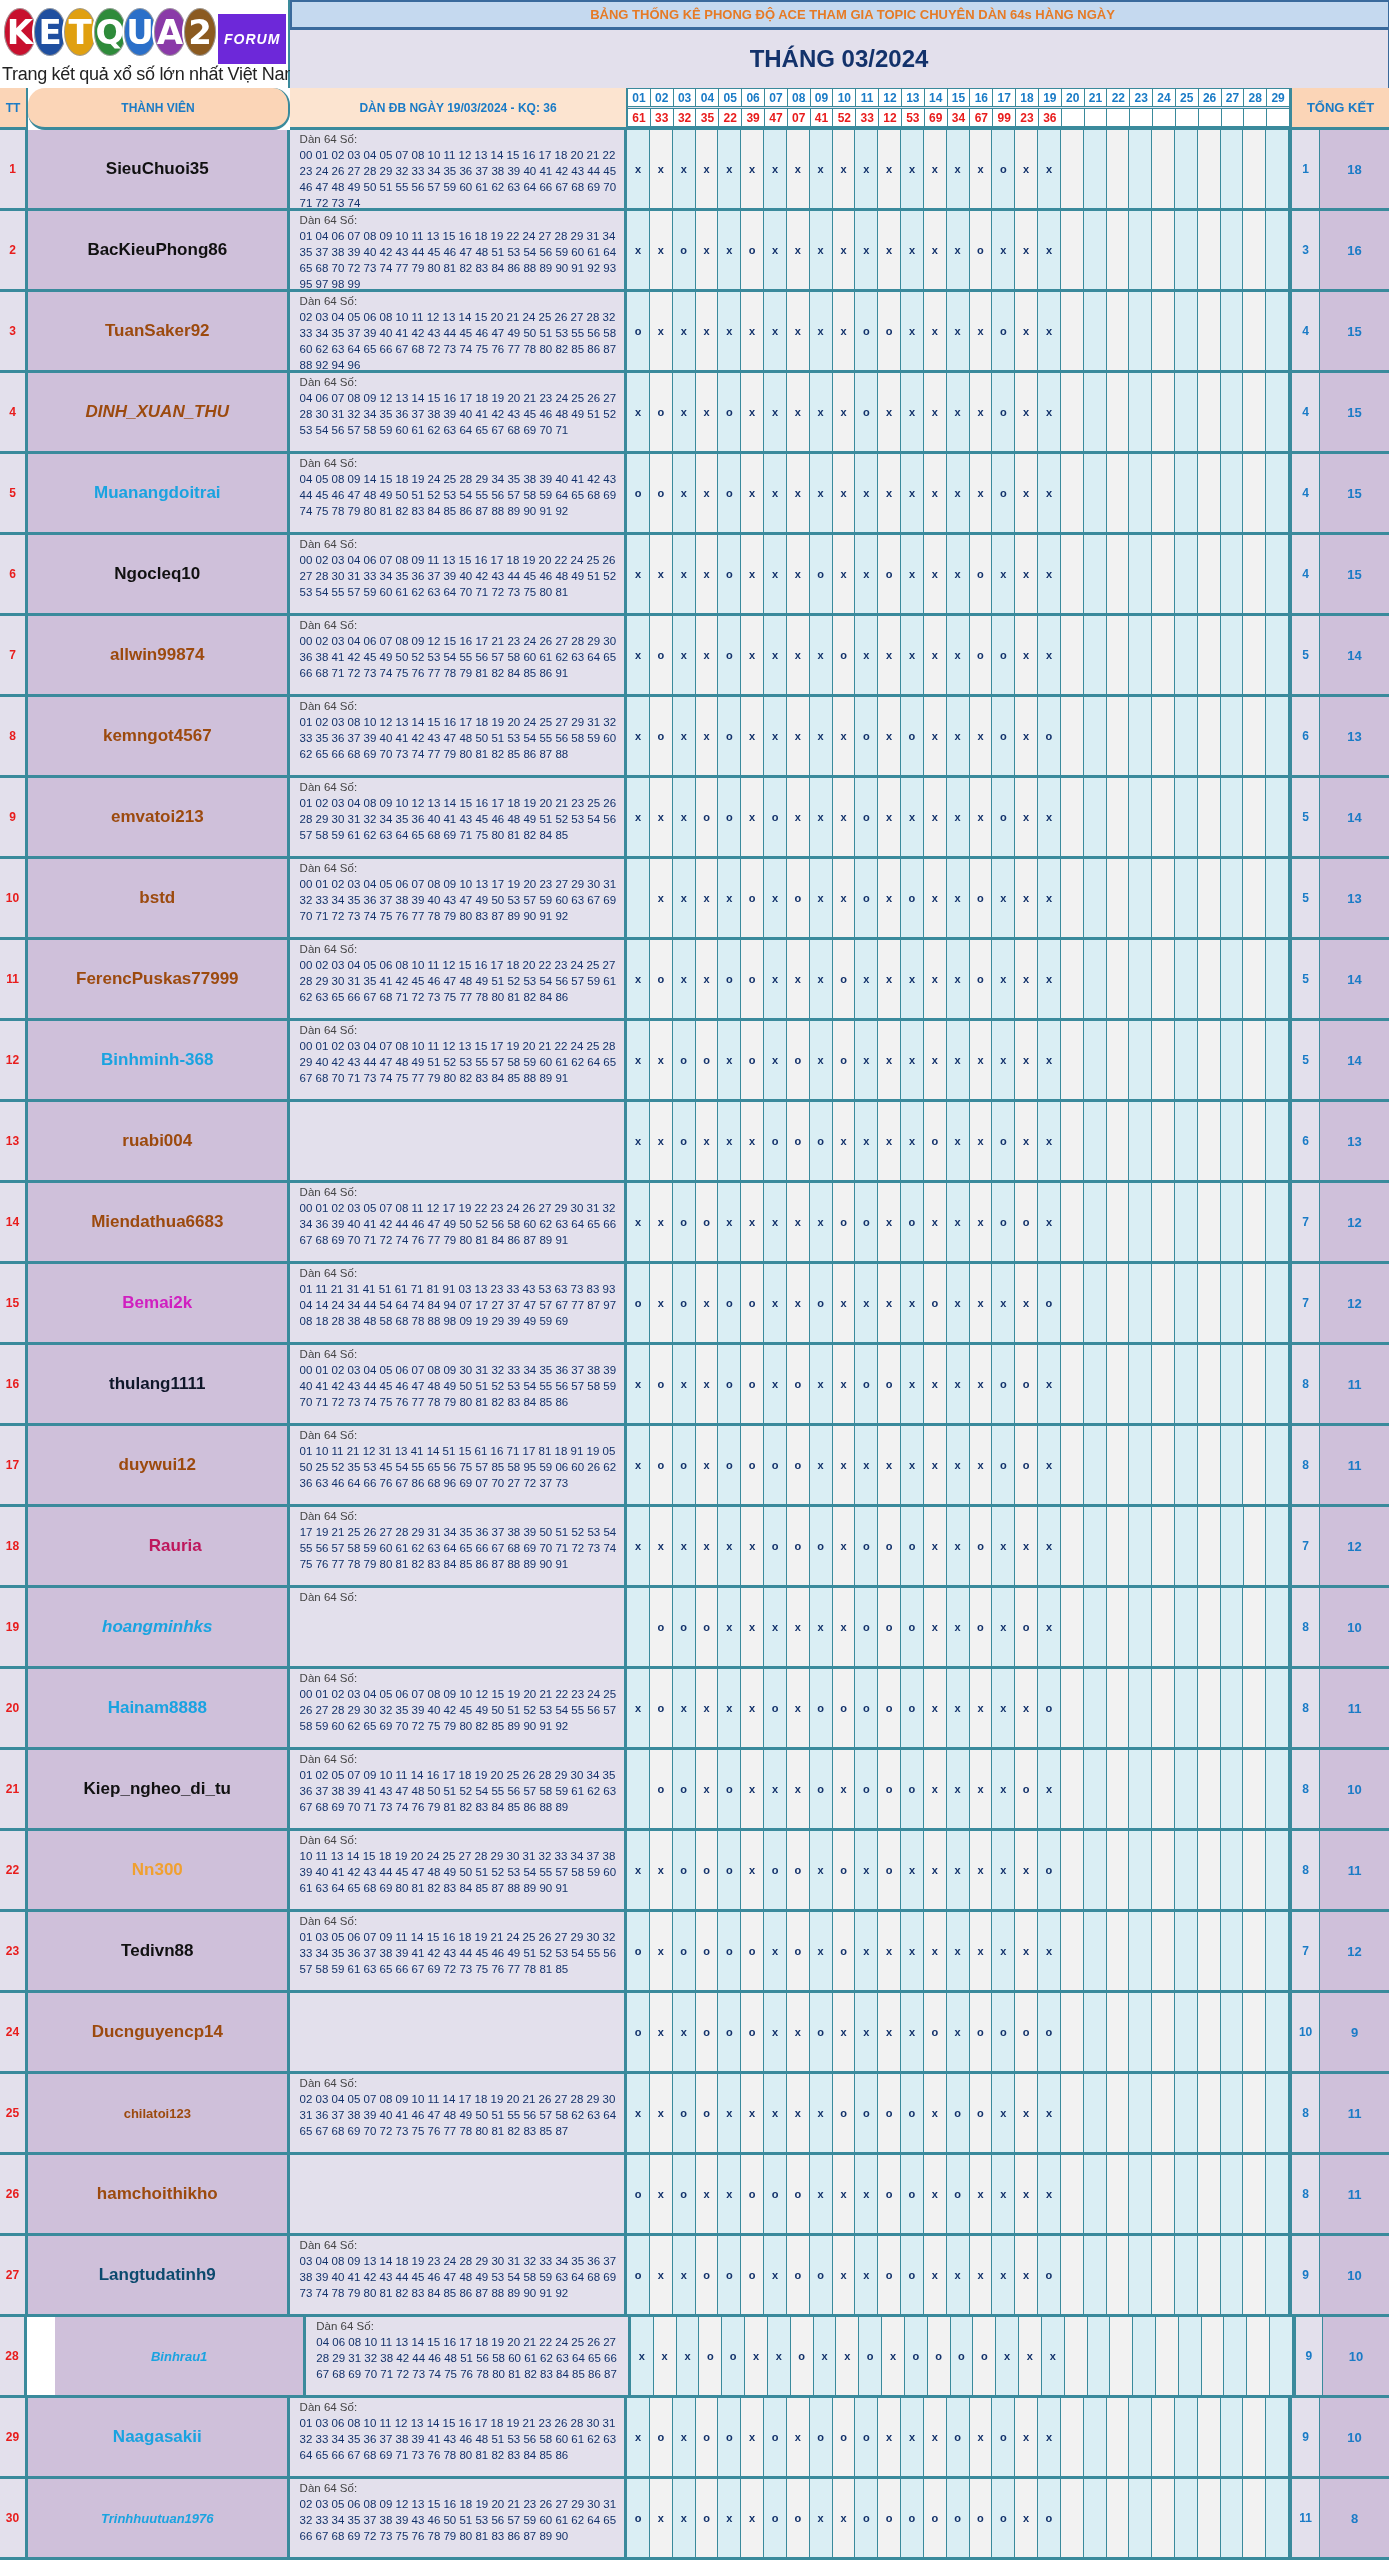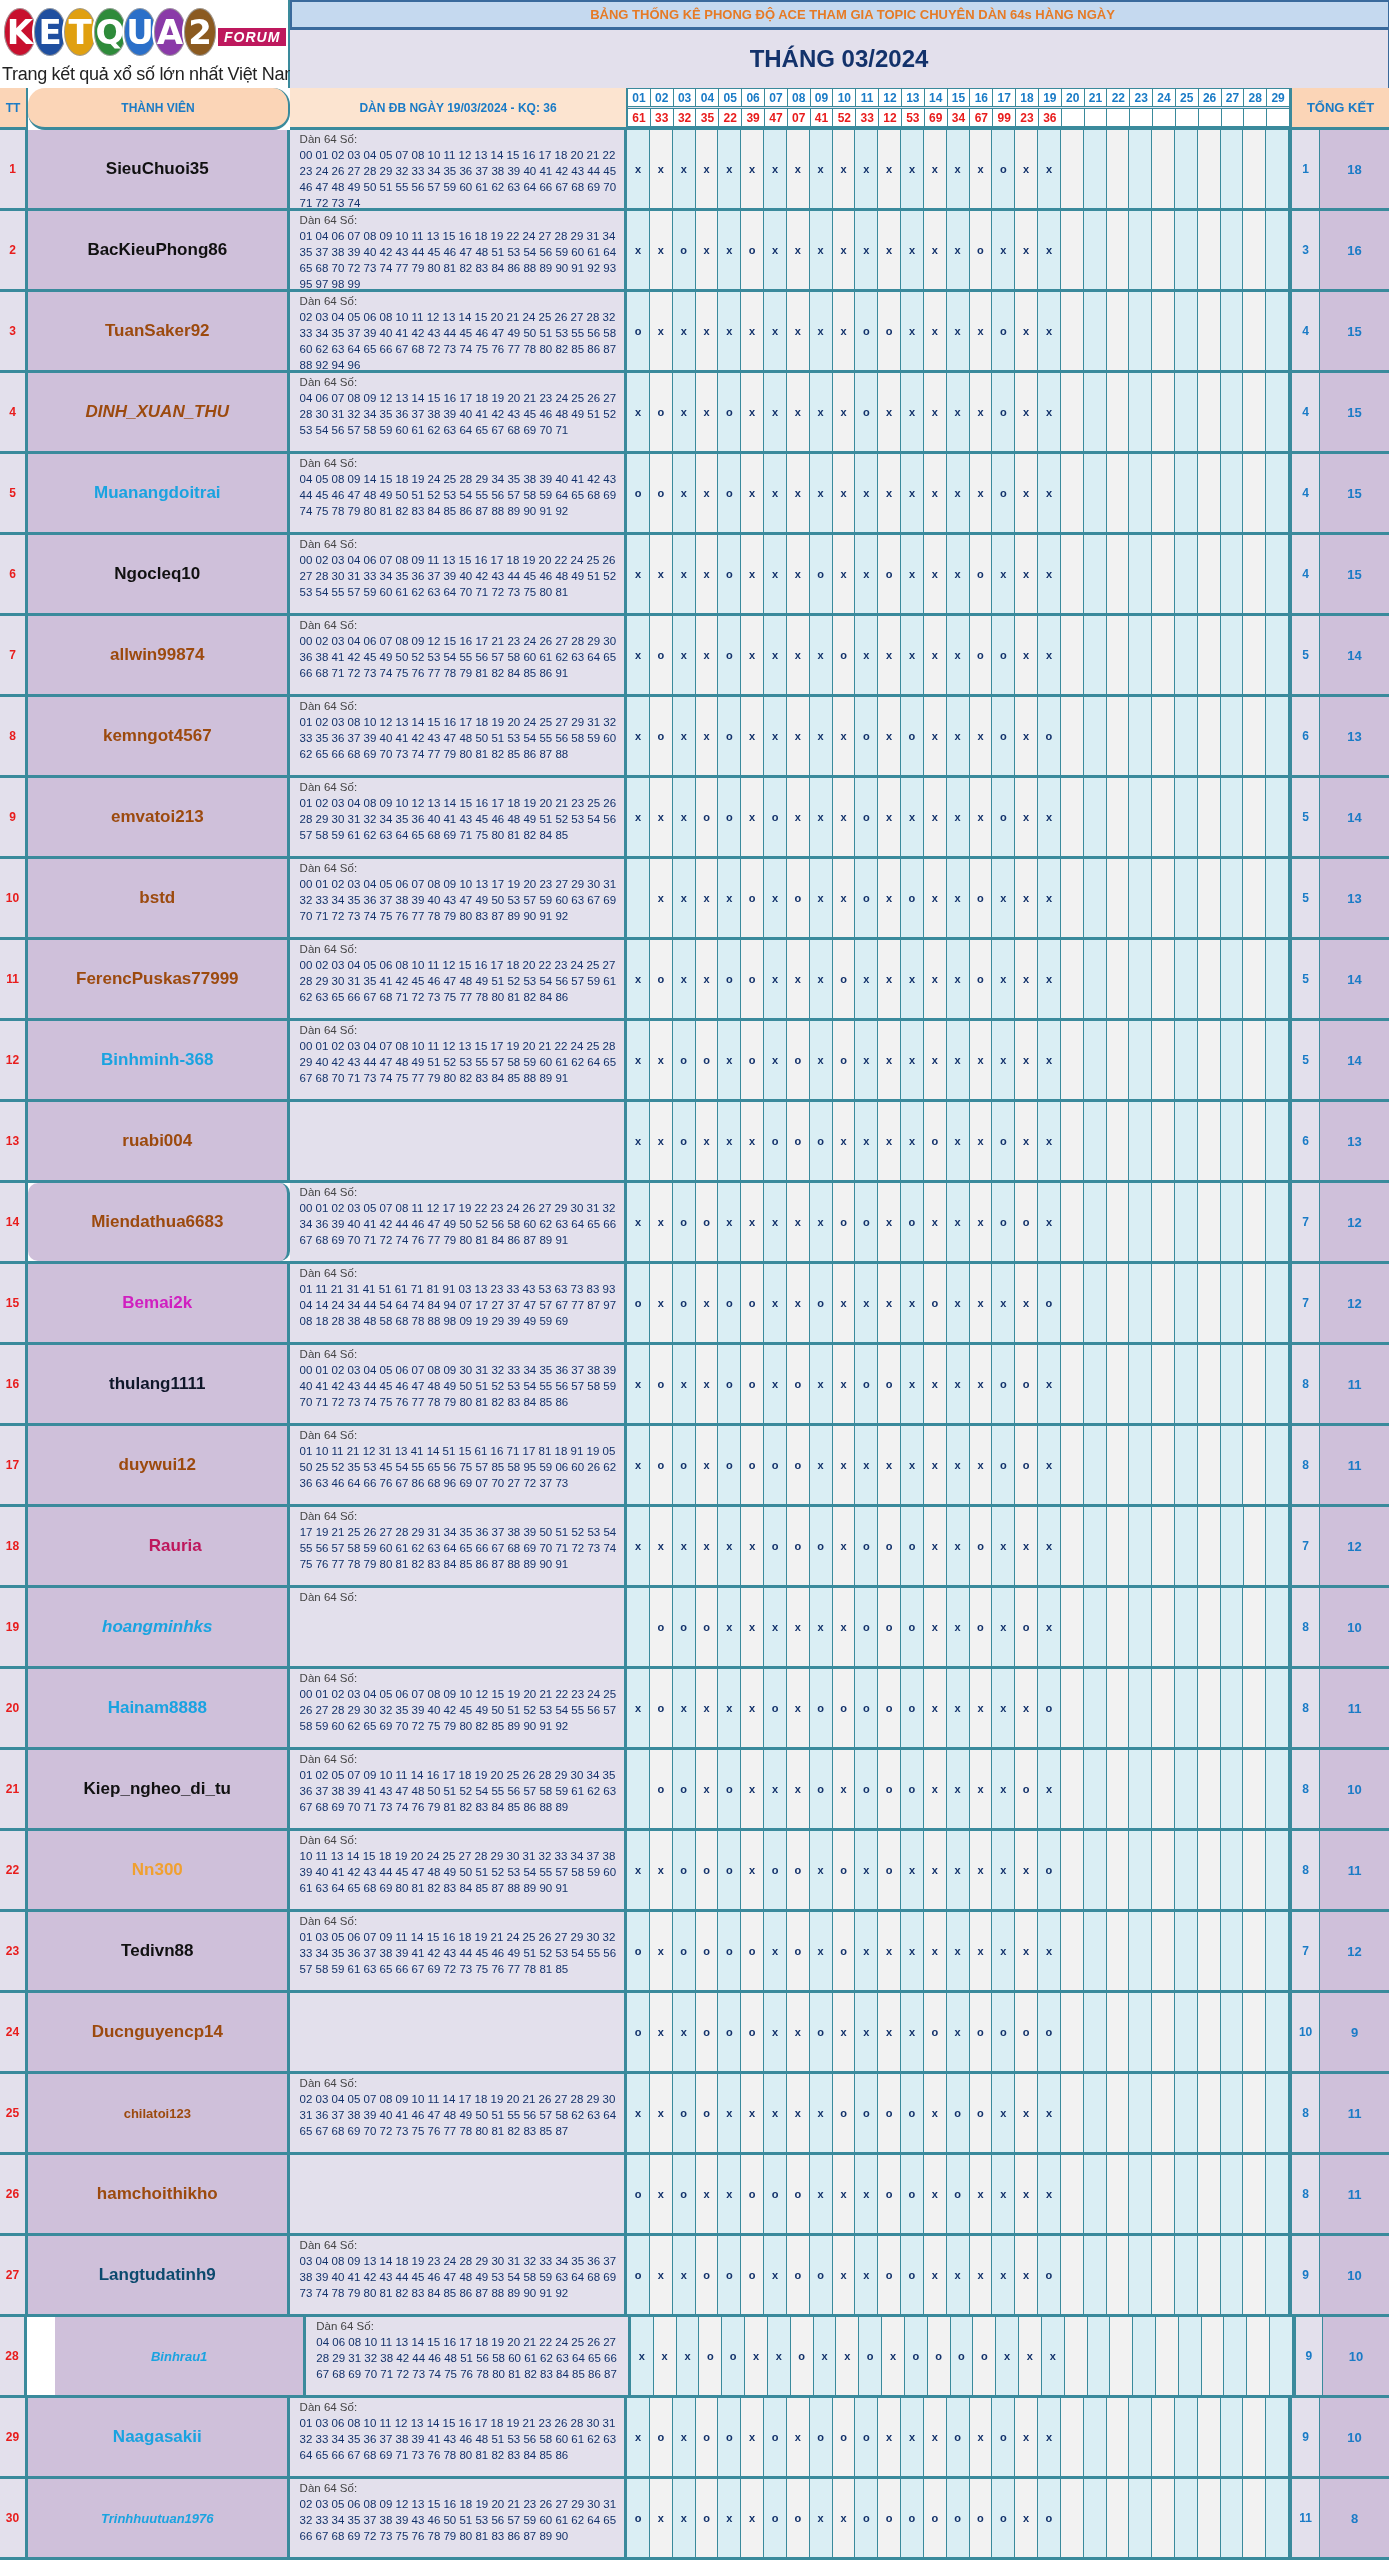--- a/index.html
+++ b/index.html
@@ -1,21 +1,21 @@
 <!DOCTYPE html>
 <html><head>
 <meta charset="utf-8">
 <style>
   * { box-sizing: border-box; margin: 0; padding: 0; }
   body { width: 1389px; height: 2576px; background: #ffffff; font-family: "Liberation Sans", sans-serif; overflow: hidden; }
   .sheet { position: relative; width: 1389px; height: 2576px; }
   .logo { position: absolute; left: 0; top: 0; width: 290px; height: 88px; background: #fff; border-right: 2px solid #3a8a9c; }
   .logo-balls { position: absolute; left: 2px; top: 6px; display: flex; }
   .ball { width: 36px; height: 52px; border-radius: 50%; margin-right: -6px; display: flex; align-items: center; justify-content: center; color: #fff; font-weight: bold; font-size: 34px; font-family: "DejaVu Sans", sans-serif; border: 2px solid #fff; box-shadow: 0 0 0 1px #999 inset; }
-  .forum { position: absolute; left: 218px; top: 28px; background: #be185d; color: #fff; font-style: italic; font-weight: bold; font-size: 14px; padding: 1px 6px; letter-spacing: 1px; }
+  .forum { position: absolute; left: 218px; top: 14px; background: #6d28d9; color: #fff; font-style: italic; font-weight: bold; font-size: 14px; padding: 17px 6px; letter-spacing: 1px; }
   .tagline { position: absolute; left: 2px; top: 64px; font-size: 18px; color: #222; white-space: nowrap; letter-spacing: -0.3px; }
   .top-title { position: absolute; left: 290px; top: 0; width: 1100px; height: 30px; background: #c5d9ef; border: 2px solid #3a6a9c; border-bottom: 3px solid #3a6a9c; color: #e67a25; font-weight: bold; font-size: 13px; display: flex; align-items: center; justify-content: center; padding-left: 25px; }
   .month-title { position: absolute; left: 290px; top: 30px; width: 1100px; height: 58px; background: #e3e0ec; color: #13326b; font-weight: bold; font-size: 24px; display: flex; align-items: center; justify-content: center; border-right: 2px solid #3a6a9c; }
   .hdr { position: absolute; top: 88px; height: 42px; background: #fbd5b7; color: #1a7bc6; font-weight: bold; font-size: 12px; display: flex; align-items: center; justify-content: center; border-right: 2px solid #3a8a9c; border-bottom: 3px solid #3a8a9c; }
   .days { position: absolute; left: 628px; top: 88px; width: 662px; height: 42px; background: #e3e0ec; border-bottom: 3px solid #3a8a9c; }
   .day-row { display: flex; height: 20px; }
   .day-cell { width: 23px; height: 19px; border: 1px solid #3a8a9c; border-left: none; font-size: 12px; font-weight: bold; display: flex; align-items: center; justify-content: center; background: #fff; }
   .day-row.num .day-cell { color: #1a7bc6; }
   .day-row.res .day-cell { color: #e81c1c; }
   .tk-hdr { position: absolute; left: 1289px; top: 88px; width: 100px; height: 42px; background: #fbd5b7; color: #1a7bc6; font-weight: bold; font-size: 13px; display: flex; align-items: center; justify-content: center; border-left: 3px solid #3a8a9c; border-bottom: 3px solid #3a8a9c; }
@@ -650,21 +650,21 @@
           <div class="mark"></div>
           <div class="mark"></div>
           <div class="mark"></div>
           <div class="mark"></div>
         </div>
         <div class="c-miss">6</div>
         <div class="c-total">13</div>
       </div>
       <div class="row">
         <div class="c-tt">14</div>
-        <div class="c-name" style="color: rgb(156, 74, 14); border-radius: 10px;">Miendathua6683</div>
+        <div class="c-name" style="color: rgb(156, 74, 14);">Miendathua6683</div>
         <div class="c-nums">
           <div class="lbl">Dàn 64 Số:</div>
           <div>00 01 02 03 05 07 08 11 12 17 19 22 23 24 26 27 29 30 31 32 34 36 39 40 41 42 44 46 47 49 50 52 56 58 60 62 63 64 65 66 67 68 69 70 71 72 74 76 77 79 80 81 84 86 87 89 91</div>
         </div>
         <div class="c-days">
           <div class="mark">x</div>
           <div class="mark">x</div>
           <div class="mark">o</div>
           <div class="mark">o</div>
           <div class="mark">x</div>

